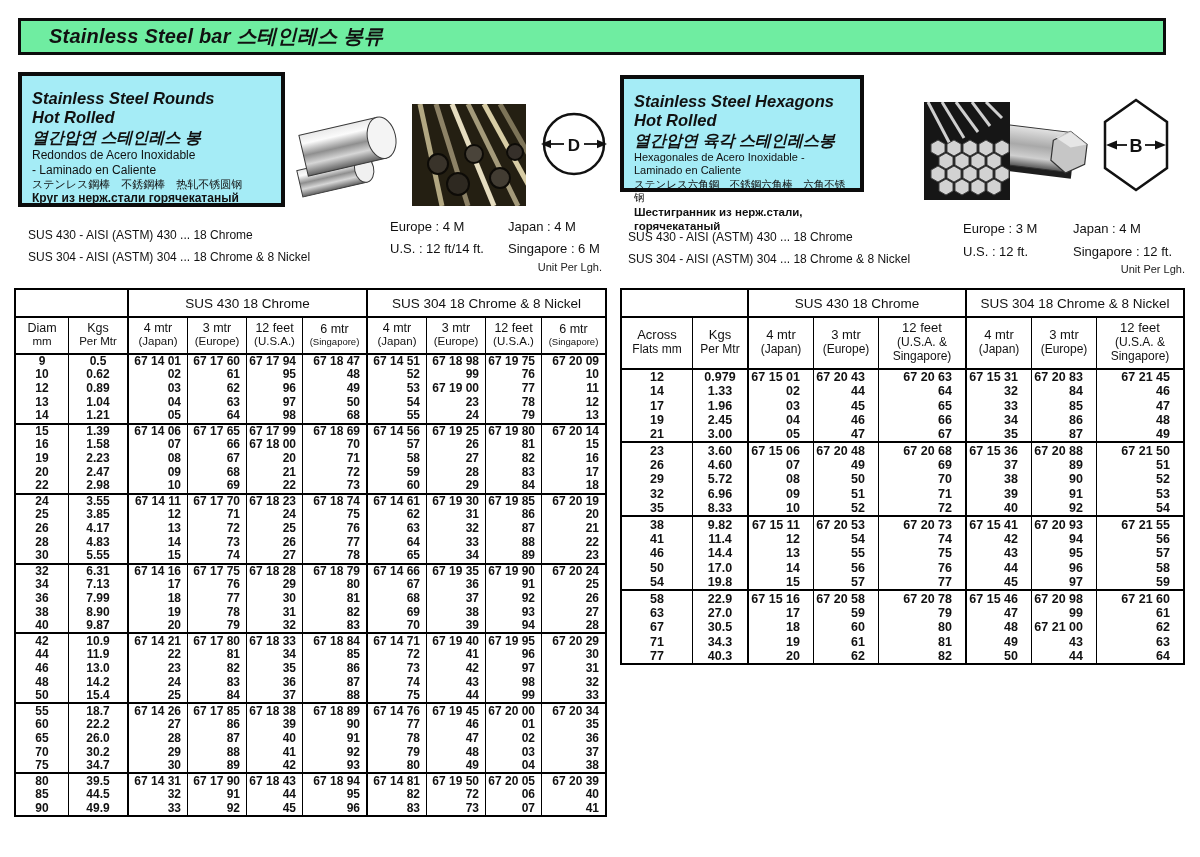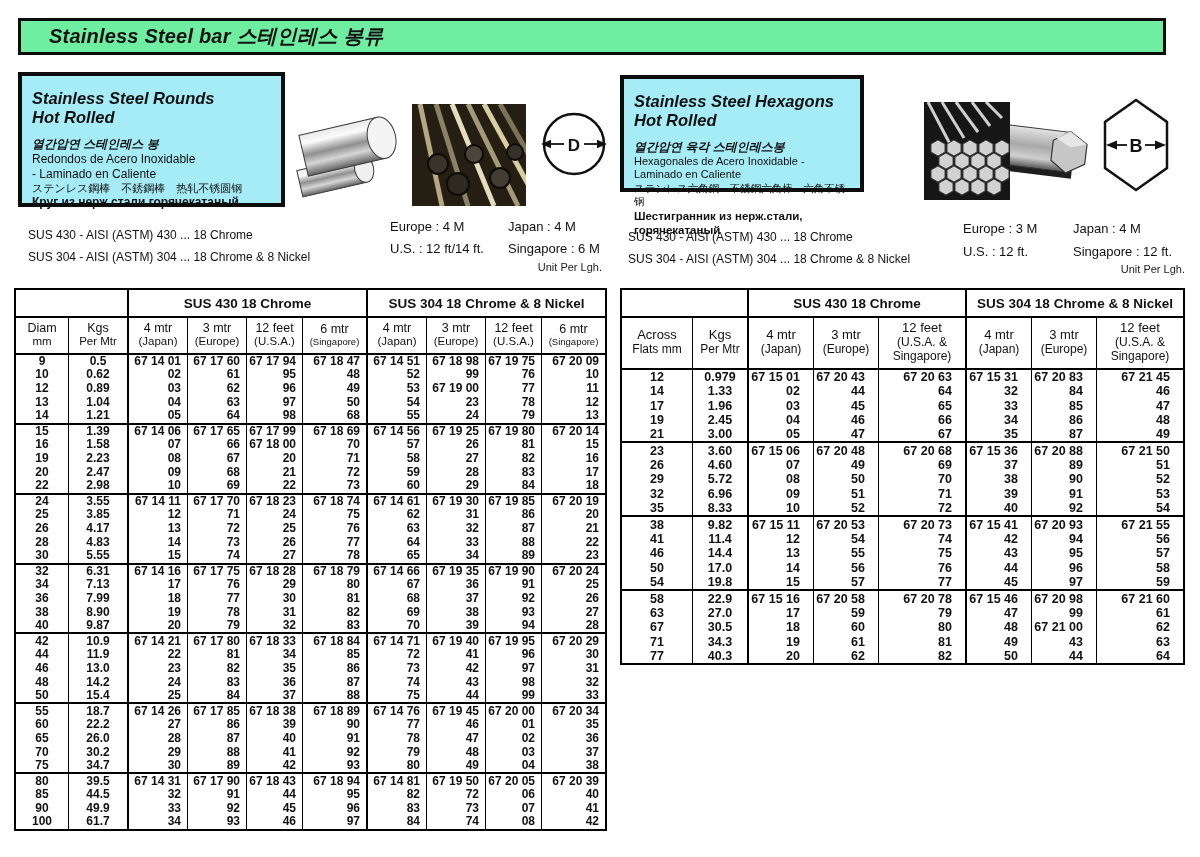--- a/index.html
+++ b/index.html
@@ -6,37 +6,37 @@
   body{width:1200px;height:857px;position:relative;font-family:"Liberation Sans",sans-serif;color:#111;overflow:hidden;}
   .abs{position:absolute;}
 
   
   .title-bar{left:18px;top:18px;width:1148px;height:37px;background:#6feda1;border:3px solid #0c0c0c;box-sizing:border-box;display:flex;align-items:center;}
   .title-bar span{font-size:20px;font-weight:bold;font-style:italic;padding-left:28px;letter-spacing:.2px;}
 
   
   .info-panel{background:#a5ecf6;border:4px solid #0c0c0c;box-sizing:border-box;padding:13px 10px;}
   .panel-t{font-size:16.5px;font-weight:bold;font-style:italic;line-height:1.18;}
-  .panel-kr{font-size:12px;font-weight:bold;font-style:italic;line-height:1.25;margin-top:9px;}
+  .panel-kr{font-size:16px;font-weight:bold;font-style:italic;line-height:1.25;}
   .panel-s{font-size:12px;line-height:1.22;}
   .panel-cjk{font-size:11px;line-height:1.3;}
   .panel-ru{font-size:12px;font-weight:600;line-height:1.25;}
   #hex-panel .panel-s{font-size:11px;}
   #hex-panel .panel-cjk{font-size:10.5px;}
   #hex-panel .panel-ru{font-size:11.5px;}
 
   .grades{font-size:12px;line-height:22px;white-space:nowrap;}
   .len-item{font-size:13px;white-space:nowrap;}
   .unit-note{font-size:11px;color:#222;text-align:right;}
 
   
   .price-table{position:absolute;border-collapse:collapse;border:2.5px solid #000;background:#fff;table-layout:fixed;}
   .price-table th,.price-table td{border-left:1px solid #000;padding:0;overflow:hidden;}
   .price-table th:first-child,.price-table td:first-child{border-left:none;}
-  .group-row th{border-bottom:2px solid #000;font-size:13.5px;font-weight:bold;height:26px;white-space:nowrap;}
+  .group-row th{border-bottom:2px solid #000;font-size:13.5px;font-weight:normal;height:26px;white-space:nowrap;}
   .group-row th:nth-child(2),.group-row th:nth-child(3){border-left:2.5px solid #000;}
   .head-row th{border-bottom:2.5px solid #000;font-weight:normal;vertical-align:middle;padding:3px 0 4px;}
   .head-row .hl1{font-size:12.5px;line-height:1.15;}
   .head-row .hl2,.head-row .hl3{font-size:11.5px;line-height:1.15;}
   .price-table tbody td{font-weight:bold;white-space:nowrap;}
   .price-table tbody tr.gfirst td{border-top:2px solid #000;}
 
   #rounds-table tbody td{font-size:12px;height:13.6px;line-height:13px;}
   #rounds-table td:nth-child(-n+2){text-align:center;}
   #rounds-table td:nth-child(n+3){text-align:right;padding-right:6px;}
@@ -651,32 +651,20 @@
         <td>49.9</td>
         <td>33</td>
         <td>92</td>
         <td>45</td>
         <td>96</td>
         <td>83</td>
         <td>73</td>
         <td>07</td>
         <td>41</td>
       </tr>
-      <tr>
-        <td>100</td>
-        <td>61.7</td>
-        <td>34</td>
-        <td>93</td>
-        <td>46</td>
-        <td>97</td>
-        <td>84</td>
-        <td>74</td>
-        <td>08</td>
-        <td>42</td>
-      </tr>
     </tbody>
   </table>
 
 <table id="hex-table" class="price-table" style="left:620px;top:288px;">
     <thead>
       <tr class="group-row">
         <th colspan="2"></th>
         <th colspan="3">SUS 430  18 Chrome</th>
         <th colspan="3">SUS 304  18 Chrome &amp; 8 Nickel</th>
       </tr>

